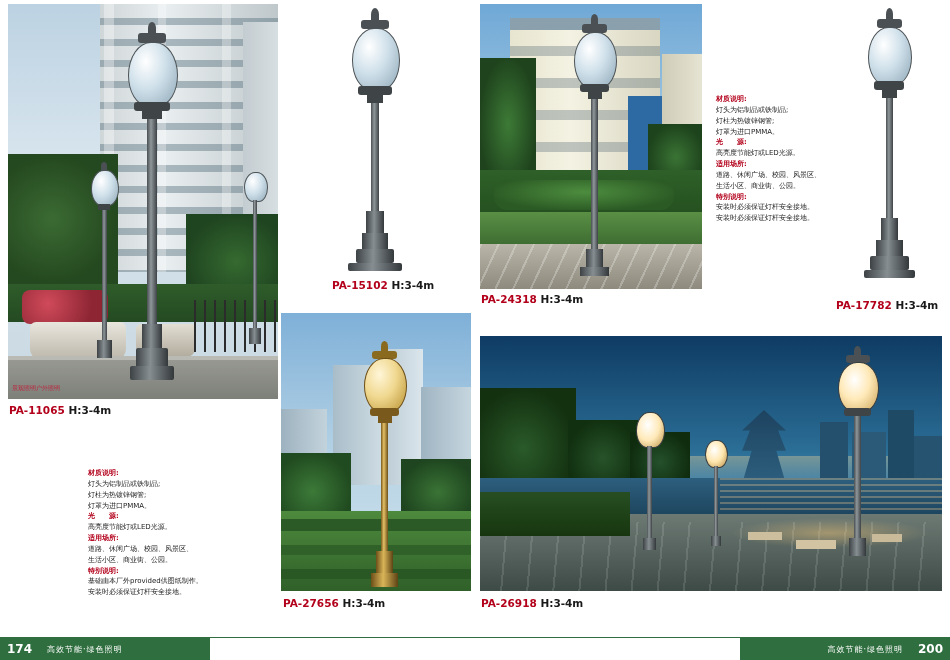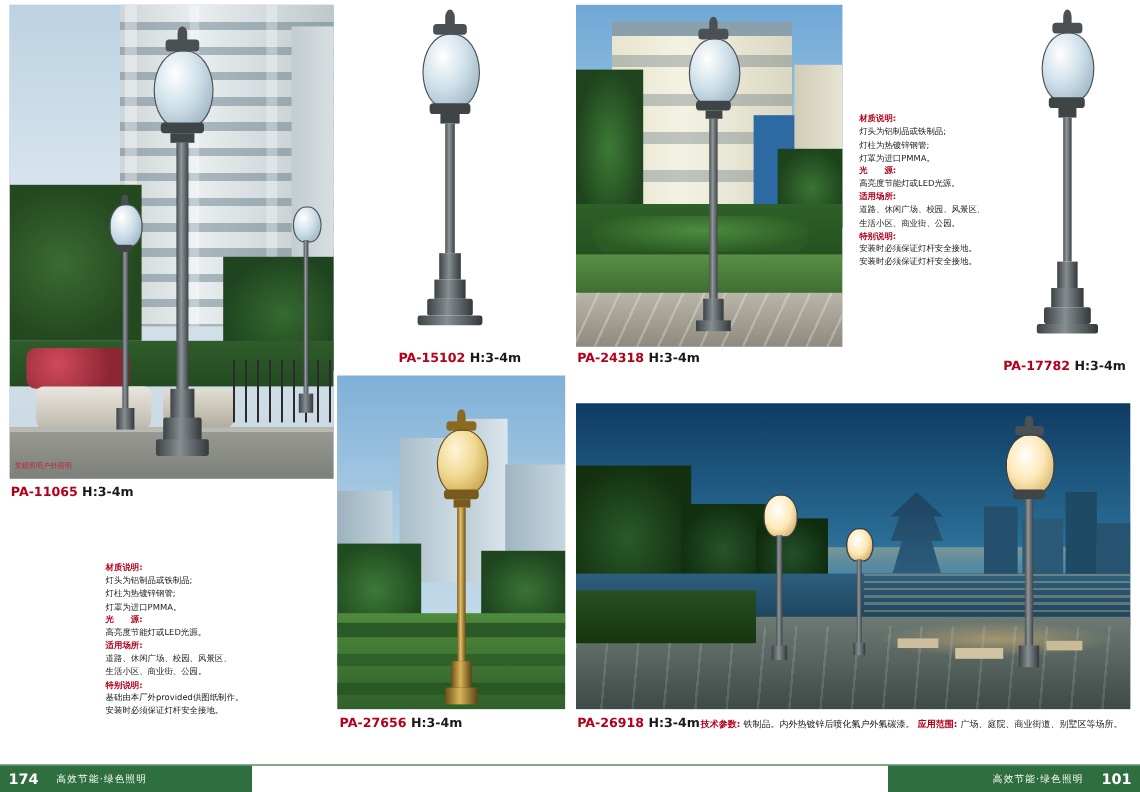--- a/index.html
+++ b/index.html
@@ -140,21 +140,21 @@
       <div class="head-glass" style="left:6px;top:20px;width:46px;height:60px;"></div>
       <div class="collar" style="left:12px;top:78px;width:34px;height:9px;border-radius:3px;"></div>
       <div class="collar" style="left:21px;top:87px;width:16px;height:8px;"></div>
       <div class="pole" style="left:25px;top:95px;width:8px;height:108px;"></div>
       <div class="base" style="left:20px;top:203px;width:18px;height:22px;"></div>
       <div class="base" style="left:16px;top:225px;width:26px;height:16px;"></div>
       <div class="base" style="left:10px;top:241px;width:38px;height:14px;border-radius:2px;"></div>
       <div class="base" style="left:2px;top:255px;width:54px;height:8px;border-radius:2px;"></div>
     </div>
   </div>
-  <div class="cap" style="left:332px;top:293px;">
+  <div class="cap" style="left:332px;top:279px;">
     <span>PA-15102</span>
     <span class="h">H:3-4m</span>
   </div>
 
   <div class="photo" style="left:281px;top:313px;width:190px;height:278px;">
     <div class="sky" style="background:linear-gradient(#7fb0d8,#b9d5e6 55%,#cfe0ea);"></div>
 
     <div style="position:absolute;left:52px;top:52px;width:50px;height:120px;background:linear-gradient(90deg,#a9bdc9,#cfdde4);"></div>
     <div style="position:absolute;left:100px;top:36px;width:42px;height:136px;background:linear-gradient(90deg,#b9c9d3,#dbe6ec);"></div>
     <div style="position:absolute;left:140px;top:74px;width:50px;height:98px;background:linear-gradient(90deg,#9fb4c2,#c6d6df);"></div>
@@ -326,33 +326,27 @@
     </div>
 
     <div style="position:absolute;left:268px;top:196px;width:34px;height:8px;background:#cdbf9e;"></div>
     <div style="position:absolute;left:316px;top:204px;width:40px;height:9px;background:#d2c4a2;"></div>
     <div style="position:absolute;left:392px;top:198px;width:30px;height:8px;background:#c9bb99;"></div>
   </div>
   <div class="cap" style="left:481px;top:597px;">
     <span>PA-26918</span>
     <span class="h">H:3-4m</span>
   </div>
-  <div class="cap-note" style="position:absolute;left:584px;top:599px;white-space:nowrap;">
-    <span>技术参数:</span>
-    <span class="blk">铁制品。内外热镀锌后喷化氟户外氟碳漆。</span>
-    <span>应用范围:</span>
-    <span class="blk">广场、庭院、商业街道、别墅区等场所。</span>
-  </div>
 
   <div class="footline" style="left:0;width:475px;"></div>
   <div class="footline" style="left:475px;width:475px;"></div>
 
   <div class="footL">
     <div class="pgnum">174</div>
     <div class="foottxt">高效节能·绿色照明</div>
   </div>
 
   <div class="footR">
     <div class="foottxt">高效节能·绿色照明</div>
-    <div class="pgnum">101</div>
+    <div class="pgnum">200</div>
   </div>
 
 </div>
 
 </body></html>

